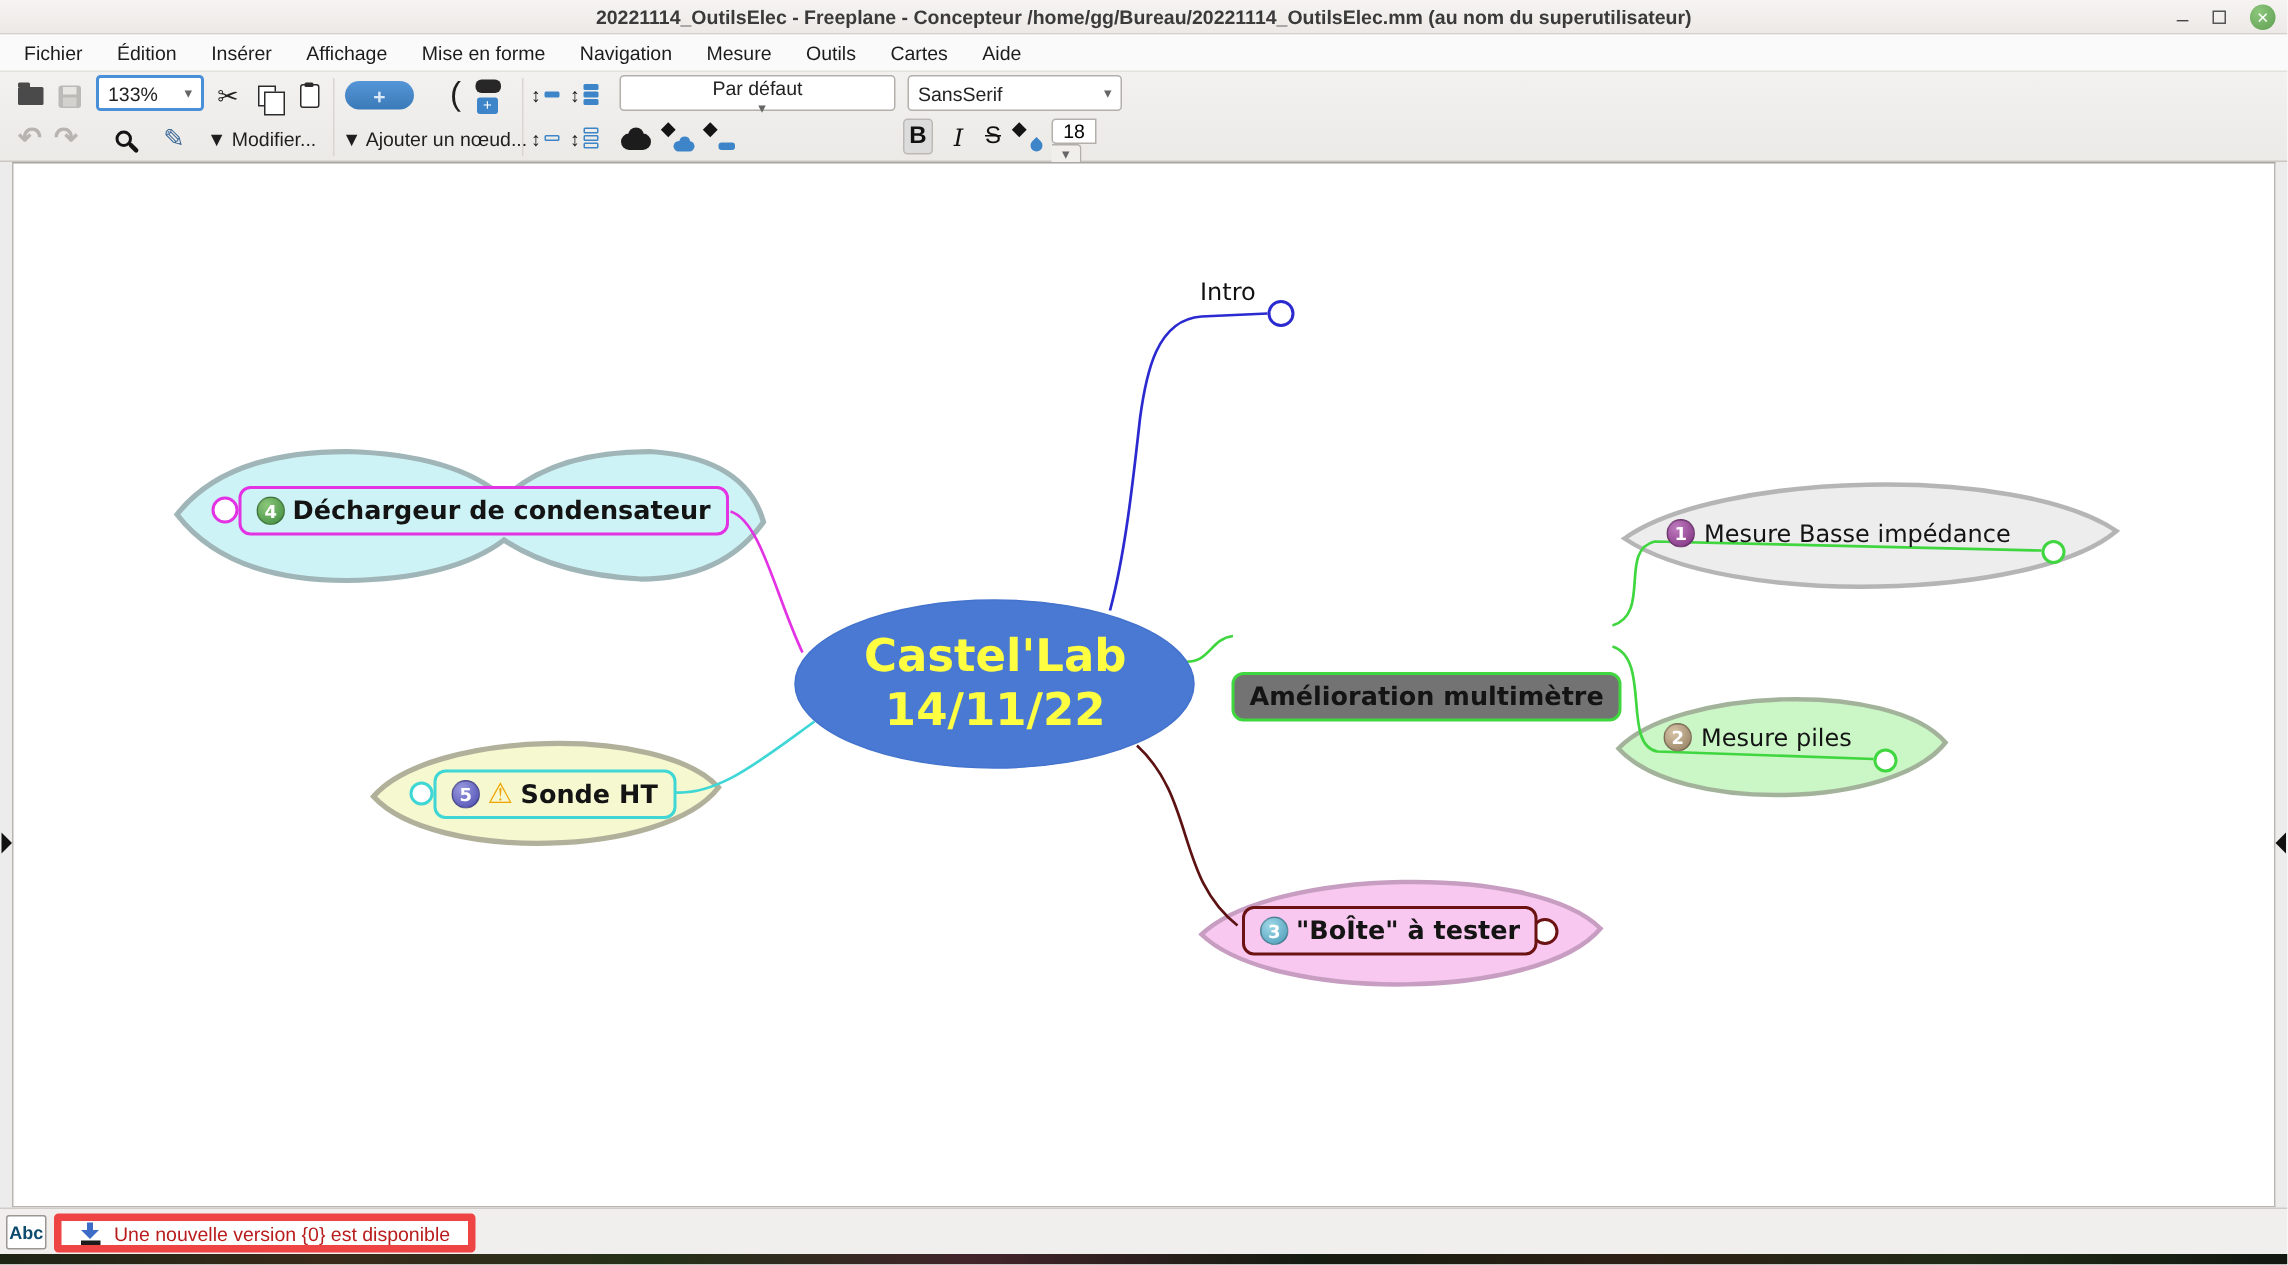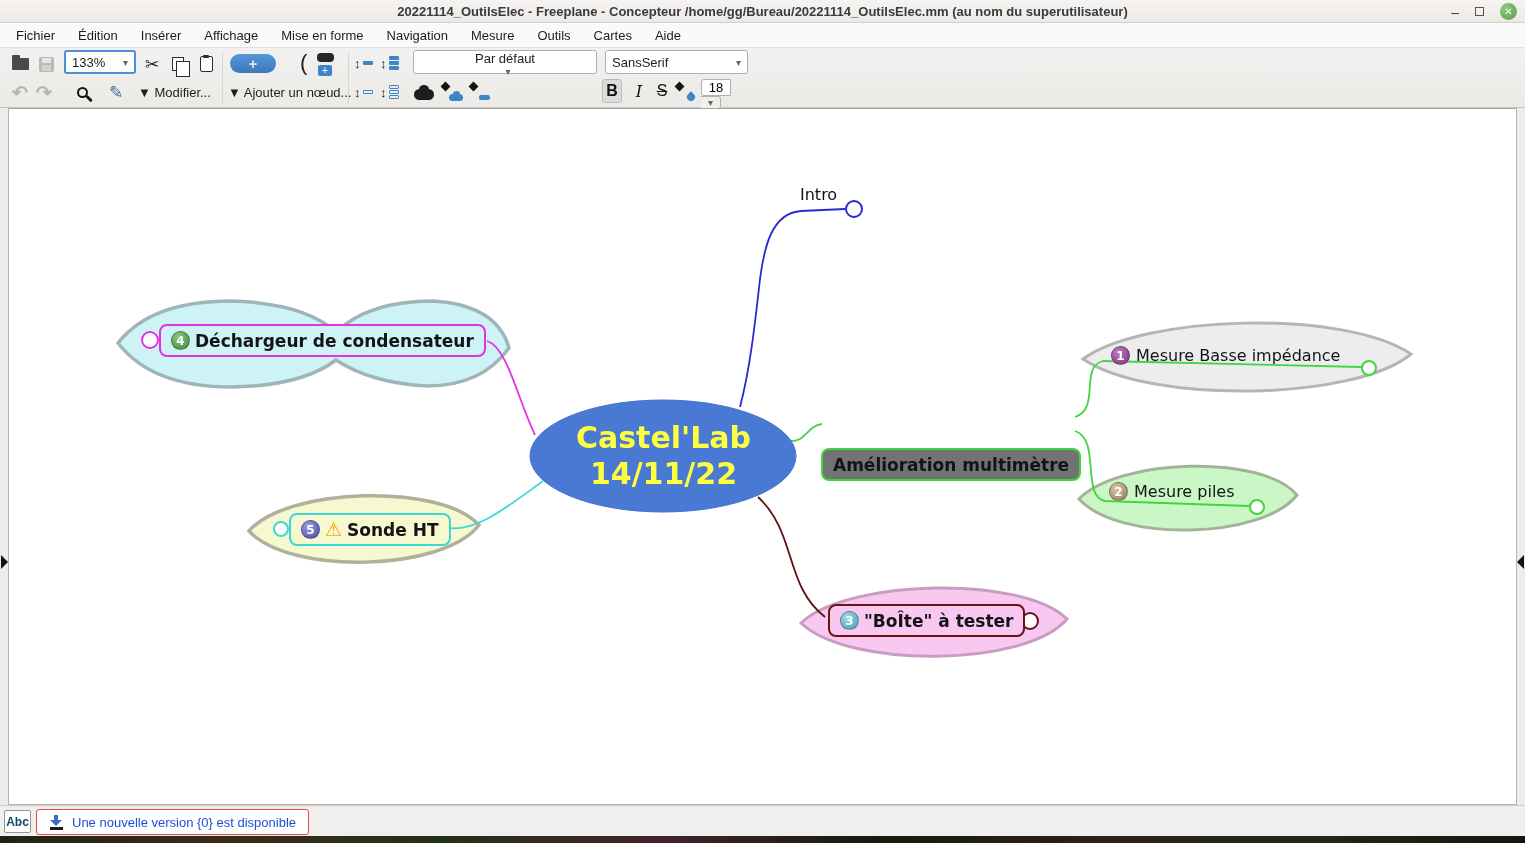--- a/index.html
+++ b/index.html
@@ -108,22 +108,22 @@
   .sp-tan    { background:radial-gradient(circle at 35% 30%, #d8c5a8, #8f7a5c); }
   .sp-teal   { background:radial-gradient(circle at 35% 30%, #9fd8e8, #4a9ab8); }
   .sp-green  { background:radial-gradient(circle at 35% 30%, #8cc87c, #3c8a3c); }
   .sp-blue   { background:radial-gradient(circle at 35% 30%, #9a9ae0, #4a4ab0); }
   .warn { color:#f0a400; font-size:19px; line-height:19px; font-weight:normal; }
 
   
   .statusbar { position:absolute; left:0; right:0; top:805px; height:31px; background:#f1efed; border-top:1px solid #cfccc8; }
   .abc-btn { position:absolute; left:4px; top:4px; width:27px; height:23px; background:#fff; border:1px solid #9a9792;
     border-radius:2px; font-size:12px; font-weight:bold; color:#0c4a6e; display:flex; align-items:center; justify-content:center; }
-  .update-box { position:absolute; left:36px; top:3px; height:26px; background:#fff; border:1px solid #ef4444;
-    border-radius:3px; display:flex; align-items:center; gap:9px; padding:0 12px; font-size:13px; color:#1d4ed8; }
+  .update-box { position:absolute; left:36px; top:3px; height:26px; background:#fff; border:5px solid #ef4444;
+    border-radius:3px; display:flex; align-items:center; gap:9px; padding:0 12px; font-size:13px; color:#b91c1c; }
   .dl-icon { display:flex; flex-direction:column; align-items:center; width:14px; }
   .dl-icon .stem { width:4px; height:5px; background:#3d6bc6; }
   .dl-icon .tri { width:0; height:0; border-left:6px solid transparent; border-right:6px solid transparent; border-top:6px solid #3d6bc6; }
   .dl-icon .base { width:13px; height:2.5px; background:#1c1c1c; margin-top:1.5px; }
 
   .desktop-strip { position:absolute; left:0; right:0; top:836px; height:7px;
     background:linear-gradient(90deg,#1d2414,#3a2a1a,#243018,#43232a,#151b10,#2e1f15,#202a16,#121710); }
 </style>
 </head>
 <body>

